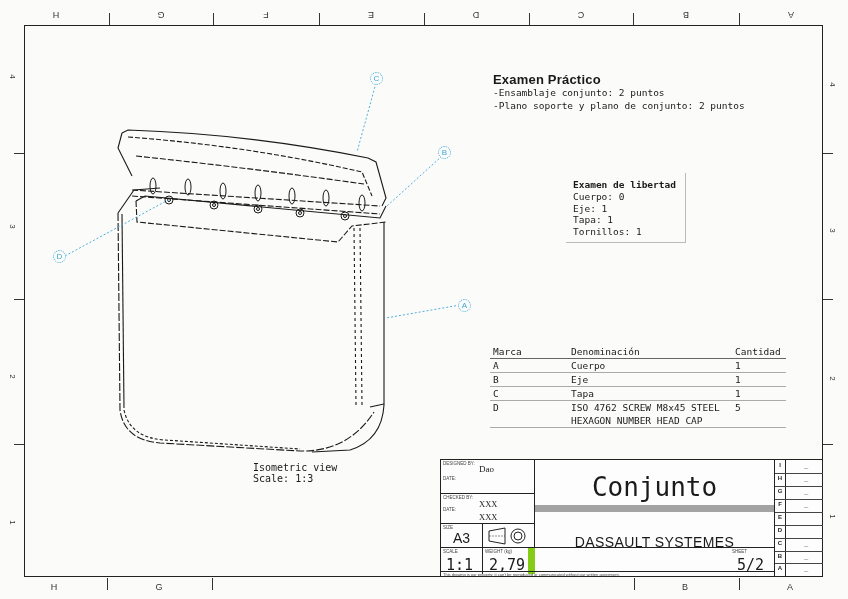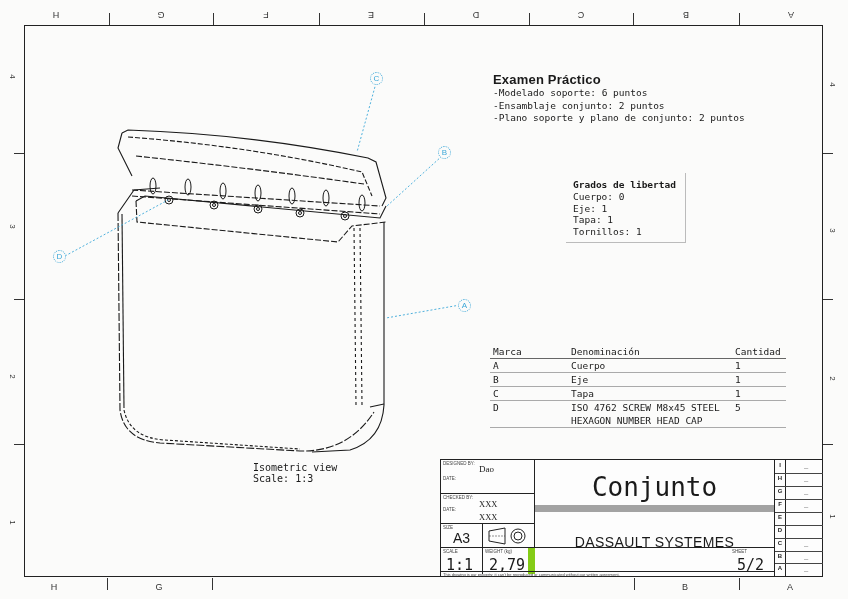--- a/index.html
+++ b/index.html
@@ -146,27 +146,26 @@
 <span class="balloon" style="left:458px;top:299px;">A</span>
 <span class="balloon" style="left:53px;top:250px;">D</span>
 
 <div class="abs iso-label">
   <div>Isometric view</div>
   <div>Scale:  1:3</div>
 </div>
 
 <div class="abs exam">
   <div class="exam-title">Examen Práctico</div>
-  <div class="exam-line">-Modelado soporte: 6 puntos</div>
   <div class="exam-line">-Ensamblaje conjunto: 2 puntos</div>
   <div class="exam-line">-Plano soporte y plano de conjunto: 2 puntos</div>
 </div>
 
 <div class="abs dof">
-  <div class="dof-title">Grados de libertad</div>
+  <div class="dof-title">Examen de libertad</div>
   <div class="dof-line">Cuerpo: 0</div>
   <div class="dof-line">Eje: 1</div>
   <div class="dof-line">Tapa: 1</div>
   <div class="dof-line">Tornillos: 1</div>
 </div>
 
 <table class="abs bom">
   <tbody>
       <tr>
     <th style="width:72px;">Marca</th>

